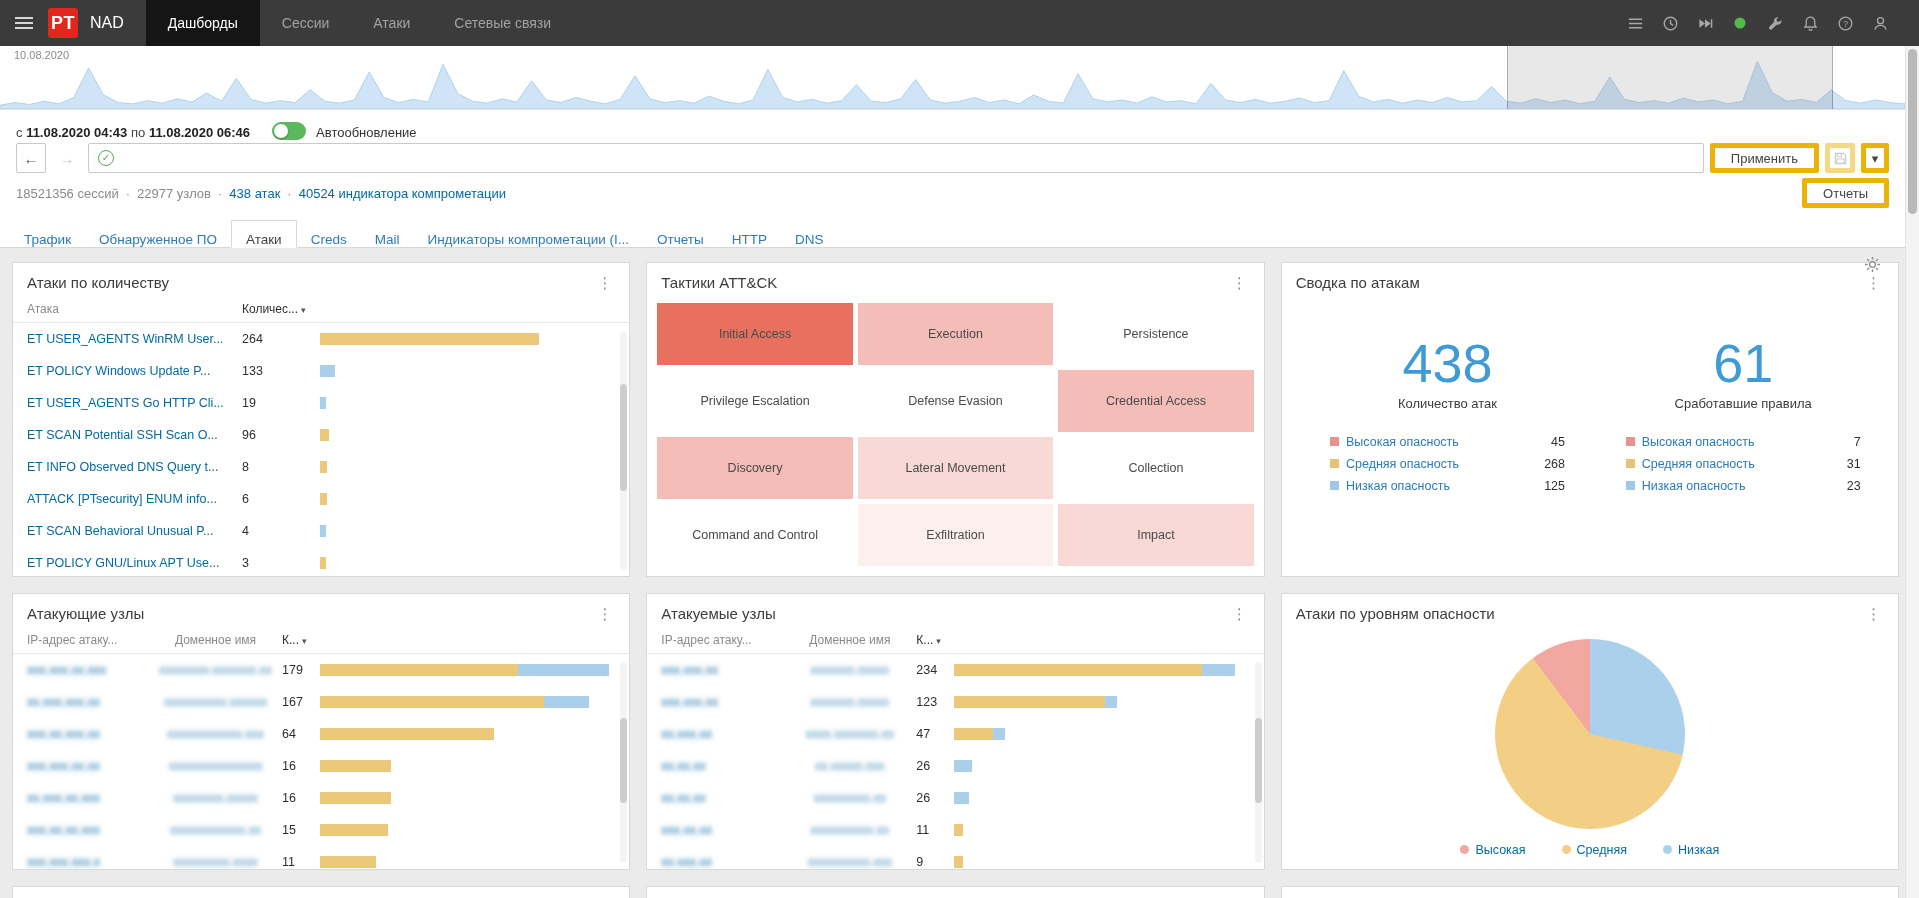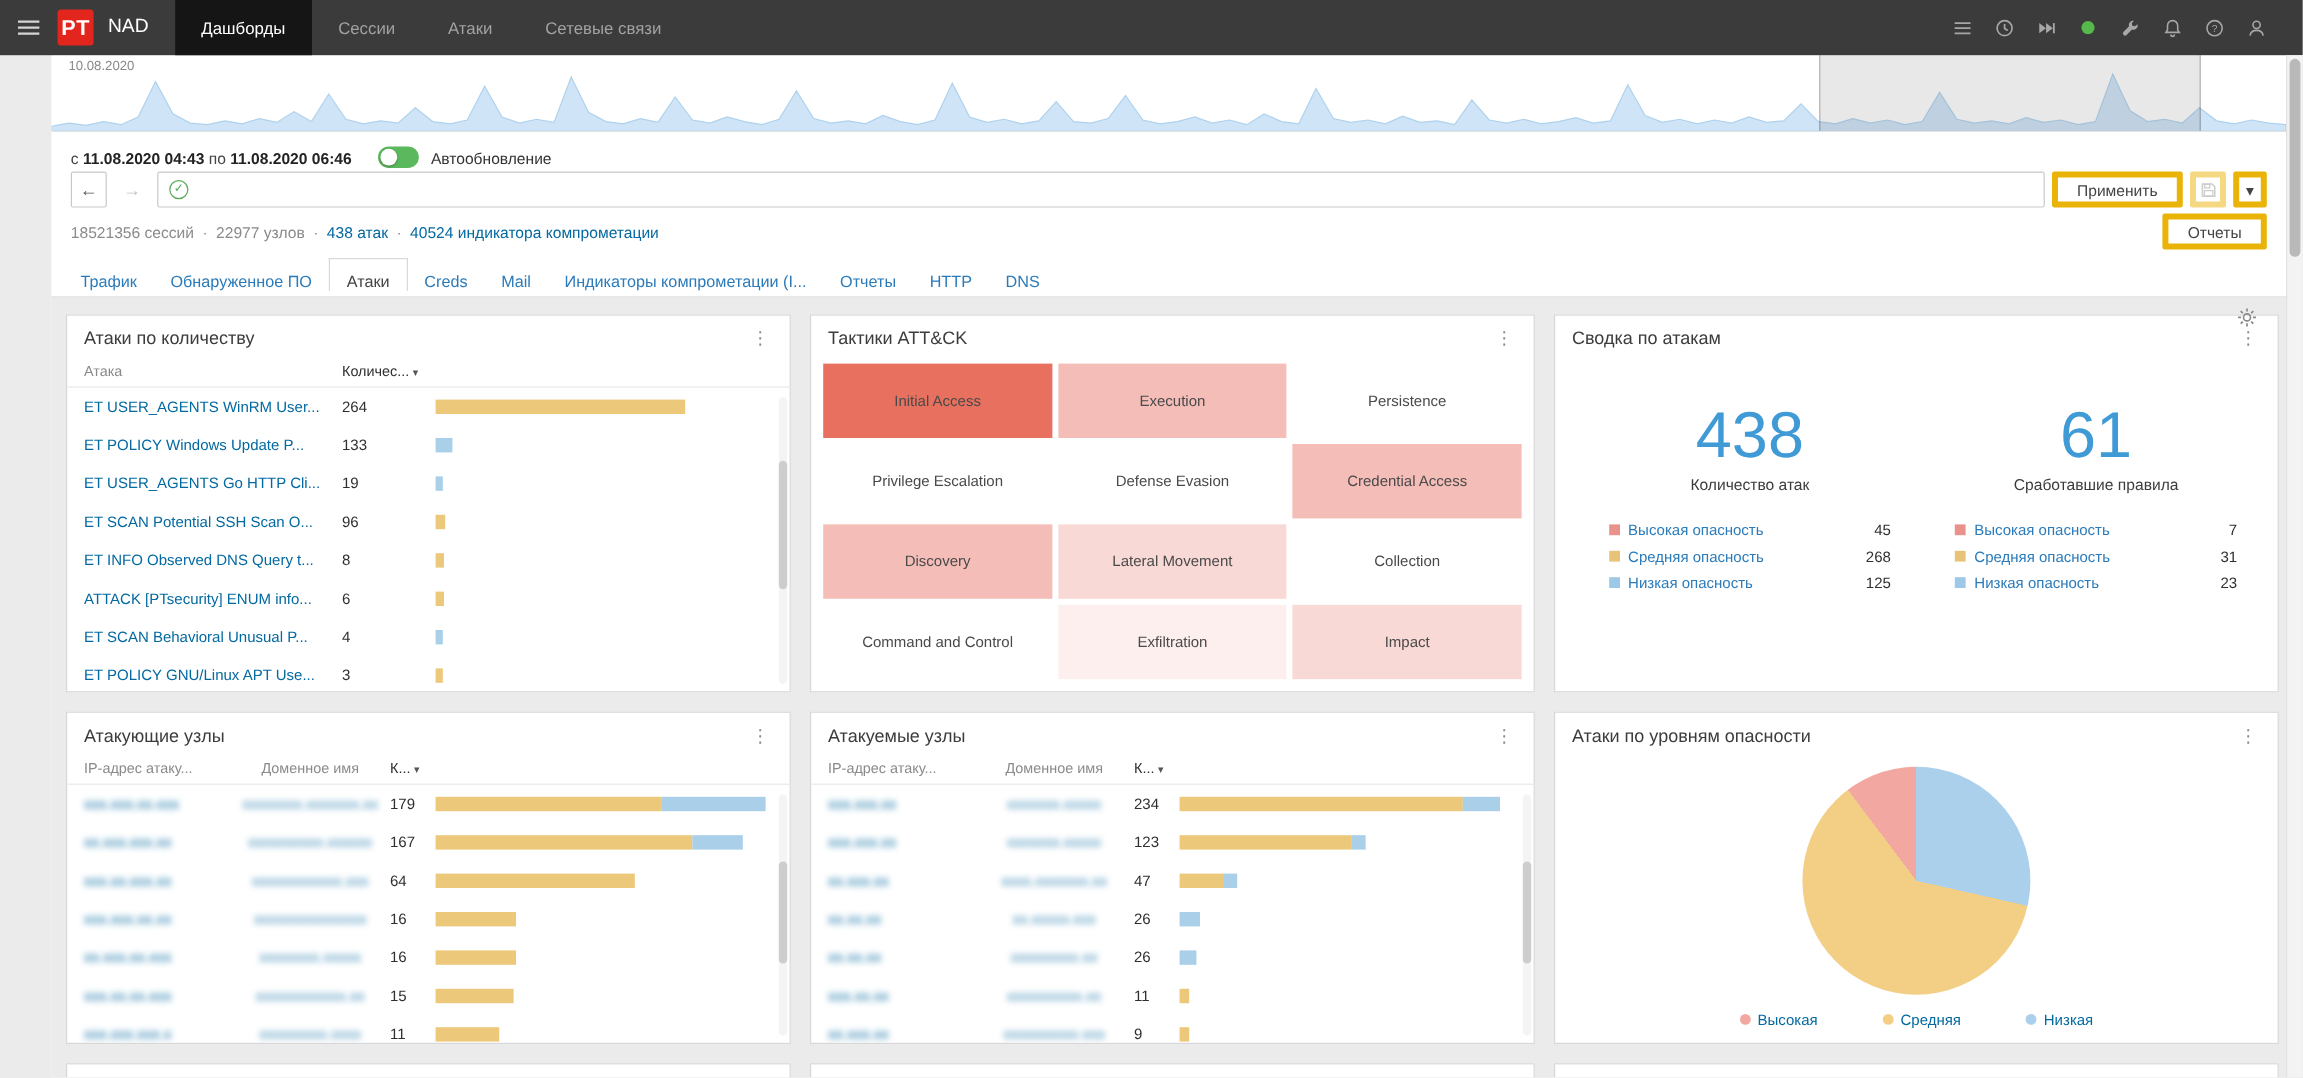--- a/index.html
+++ b/index.html
@@ -11,21 +11,21 @@
   .hamburger { width:48px; height:46px; display:flex; align-items:center; justify-content:center; cursor:pointer; }
   .logo { width:30px; height:30px; background:#e3261d; border-radius:3px; color:#fff; font-weight:bold; font-size:18px; display:flex; align-items:center; justify-content:center; letter-spacing:.5px; }
   .product { color:#fff; font-size:16px; margin-left:12px; }
   .menu { display:flex; margin-left:22px; height:46px; }
   .menu-item { padding:0 22px; line-height:46px; color:#a2a2a2; font-size:14px; cursor:pointer; white-space:nowrap; }
   .menu-item.active { background:#151515; color:#fff; }
   .topbar-right { margin-left:auto; display:flex; align-items:center; gap:17px; padding-right:30px; }
   .tb-icon { width:18px; height:18px; display:flex; align-items:center; justify-content:center; cursor:pointer; }
 
   
-  .content { position:absolute; top:46px; left:0; right:14px; bottom:0; display:flex; flex-direction:column; background:#fff;margin-left:43px; }
+  .content { position:absolute; top:46px; left:0; right:14px; bottom:0; display:flex; flex-direction:column; background:#fff; }
 
   
   .timeline { position:relative; height:64px; background:#fff; border-bottom:1px solid #e3e3e3; flex:0 0 64px; }
   .timeline svg { position:absolute; left:0; bottom:0; width:100%; height:64px; }
   .tl-date { position:absolute; top:3px; left:14px; font-size:11px; color:#8a8a8a; z-index:3; }
   .tl-selection { position:absolute; top:0; bottom:0; background:rgba(110,110,110,0.16); border-left:1px solid rgba(0,0,0,.25); border-right:1px solid rgba(0,0,0,.25); z-index:2; cursor:ew-resize; }
 
   
   .filter-row { height:30px; display:flex; align-items:flex-end; padding:0 16px; flex:0 0 30px; background:#fff; }
   .range { font-size:13px; color:#444; }
@@ -45,21 +45,21 @@
   .icon-btn { width:30px; height:30px; padding:0; display:flex; align-items:center; justify-content:center; }
   .icon-btn.disabled { opacity:.5; cursor:default; }
   .dd-btn { width:28px; }
 
   
   .stats-row { height:34px; display:flex; align-items:center; padding:0 16px; gap:7px; font-size:13px; color:#8a8a8a; flex:0 0 34px; background:#fff; }
   .link { color:#0369a1; cursor:pointer; text-decoration:none; }
   .stats-row .btn { margin-left:auto; }
 
   
-  .tabs-row { height:38px; display:flex; align-items:center; padding:0 10px; border-bottom:1px solid #d9d9d9; background:#fff; position:relative; flex:0 0 38px; }
+  .tabs-row { height:38px; display:flex; align-items:flex-end; padding:0 10px; border-bottom:1px solid #d9d9d9; background:#fff; position:relative; flex:0 0 38px; }
   .tab { padding:11px 14px 0 14px; font-size:13.5px; color:#2b7bba; cursor:pointer; white-space:nowrap; }
   .tab.active { background:#fff; border:1px solid #d9d9d9; border-bottom:1px solid #fff; margin-bottom:-1px; color:#444; }
   .tabs-gear { position:absolute; right:10px; top:10px; cursor:pointer; }
 
   
   .cards { flex:1; background:#ebebeb; display:grid; grid-template-columns:repeat(3,1fr); grid-template-rows:315px 277px 80px; gap:16px; padding:14px 6px 0 12px; overflow:hidden; }
   .card { background:#fff; border:1px solid #d8d8d8; position:relative; overflow:hidden; display:flex; flex-direction:column; min-width:0; }
   .card-header { display:flex; justify-content:space-between; align-items:center; padding:11px 14px 8px 14px; flex:0 0 auto; }
   .card-title { font-size:15px; color:#3c3c3c; }
   .kebab { color:#8a8a8a; font-size:15px; cursor:pointer; padding:0 3px; line-height:1; }
@@ -100,21 +100,21 @@
   .sum-label { font-size:13px; color:#3c3c3c; margin-top:4px; }
   .legend { margin-top:20px; width:235px; font-size:12.5px; }
   .leg-row { display:flex; align-items:center; height:22px; }
   .leg-swatch { width:9px; height:9px; margin-right:7px; flex:0 0 9px; }
   .leg-name { color:#2b7bba; cursor:pointer; }
   .leg-val { margin-left:auto; color:#2f2f2f; }
 
   
   .pie-wrap { flex:1; display:flex; flex-direction:column; align-items:center; justify-content:center; padding-bottom:4px; }
   .pie { width:190px; height:190px; border-radius:50%; cursor:pointer; }
-  .pie-legend { display:flex; gap:54px; margin-top:14px; font-size:12.5px; }
+  .pie-legend { display:flex; gap:36px; margin-top:14px; font-size:12.5px; }
   .pl-item { display:flex; align-items:center; gap:6px; }
   .pl-dot { width:9px; height:9px; border-radius:50%; }
 
   
   .page-scrollbar { position:absolute; top:46px; right:0; bottom:0; width:14px; background:#f3f3f3; border-left:1px solid #e2e2e2; z-index:30; }
   .page-scrollbar .thumb { position:absolute; top:3px; left:2px; width:9px; height:165px; background:#b9b9b9; border-radius:5px; }
 
   svg.ic { display:block; }
 </style>
 </head>

